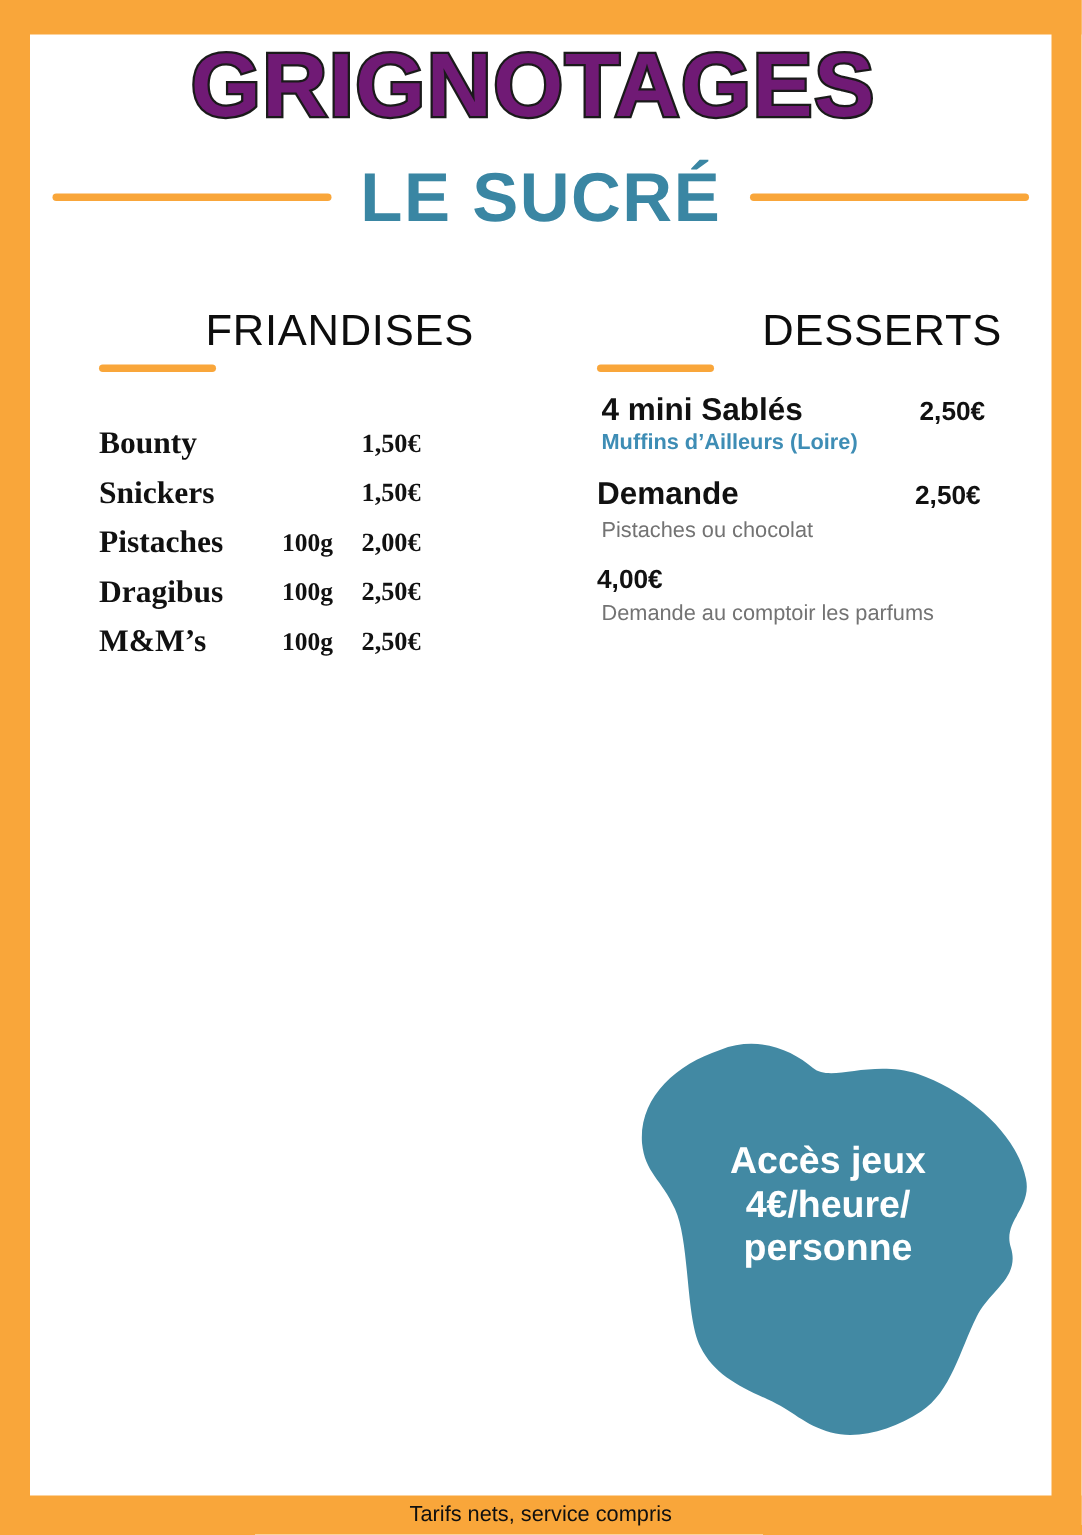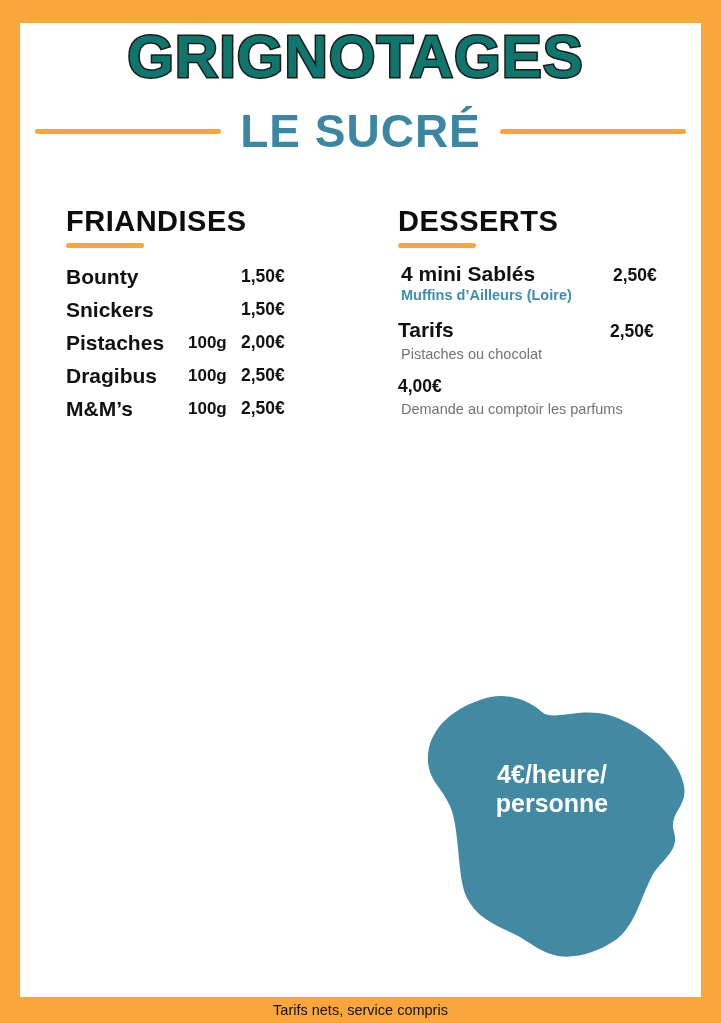--- a/index.html
+++ b/index.html
@@ -14,42 +14,42 @@
   .frame-top{left:0;top:0;width:721px;height:23px;}
   .frame-left{left:0;top:0;width:20px;height:1023px;}
   .frame-right{right:0;top:0;width:20px;height:1023px;}
   .frame-bottom{left:0;bottom:0;width:721px;height:26px;}
 
   
   .main-title{
     position:absolute;top:27px;left:0;width:711px;
     text-align:center;
     font-size:60px;font-weight:700;letter-spacing:1px;line-height:1;
-    color:#0f766e;
+    color:#701a75;
     -webkit-text-stroke:3px #1A1A1A;
     paint-order:stroke fill;
   }
   .subtitle-row{
     position:absolute;top:106px;left:35px;right:35px;
     display:flex;align-items:center;gap:19px;
   }
   .subtitle-line{flex:1;height:5px;background:#F9A63A;border-radius:3px;}
   .subtitle-text{
     font-size:46px;font-weight:700;letter-spacing:1px;line-height:1.1;
     color:#3A86A3;white-space:nowrap;
   }
 
   
   .section-heading{
-    font-size:29px;font-weight:700;letter-spacing:.5px;color:#0d0d0d;
+    font-size:29px;font-weight:400;letter-spacing:.5px;color:#0d0d0d;text-align:right;
   }
   .heading-underline{width:78px;height:5px;background:#F9A63A;border-radius:3px;margin-top:5px;}
 
   .friandises{position:absolute;left:66px;top:205px;width:250px;}
-  .friandises-rows{margin-top:12px;}
+  .friandises-rows{margin-top:31px;font-family:Liberation Serif, serif;}
   .f-row{
     display:grid;grid-template-columns:122px 53px auto;
     align-items:center;height:33px;
   }
   .f-name{font-size:21px;font-weight:700;}
   .f-weight{font-size:17px;font-weight:700;}
   .f-price{font-size:17.5px;font-weight:700;}
 
   .desserts{position:absolute;left:386px;top:205px;width:270px;margin-left:12px;}
   .desserts-items{margin-top:14px;}
@@ -131,21 +131,21 @@
   <div class="desserts-items">
     <div class="d-item" style="padding-left:3px;">
       <div class="d-row">
         <span class="d-name">4 mini Sablés</span>
         <span class="d-price">2,50€</span>
       </div>
       <div class="d-note teal">Muffins d’Ailleurs (Loire)</div>
     </div>
     <div class="d-item gap">
       <div class="d-row">
-        <span class="d-name">Tarifs</span>
+        <span class="d-name">Demande</span>
         <span class="d-price">2,50€</span>
       </div>
       <div class="d-note plain">Pistaches ou chocolat</div>
     </div>
     <div class="d-item gap">
       <div class="d-row">
         <span class="d-price">4,00€</span>
       </div>
       <div class="d-note plain">Demande au comptoir les parfums</div>
     </div>
@@ -162,18 +162,19 @@
       C 260 162 240 170 231 188
       C 220 210 214 238 194 251
       C 176 263 152 270 134 265
       C 116 260 108 250 92 243
       C 72 234 56 226 47 208
       C 37 189 40 138 30 116
       C 21 96 10 92 8 72
       C 6 42 30 20 60 10 Z"></path>
   </svg>
   <div class="blob-text">
+    <div>Accès jeux</div>
     <div>4€/heure/</div>
     <div>personne</div>
   </div>
 </div>
 
 <div class="footer-text">Tarifs nets, service compris</div>
 
 </body></html>

